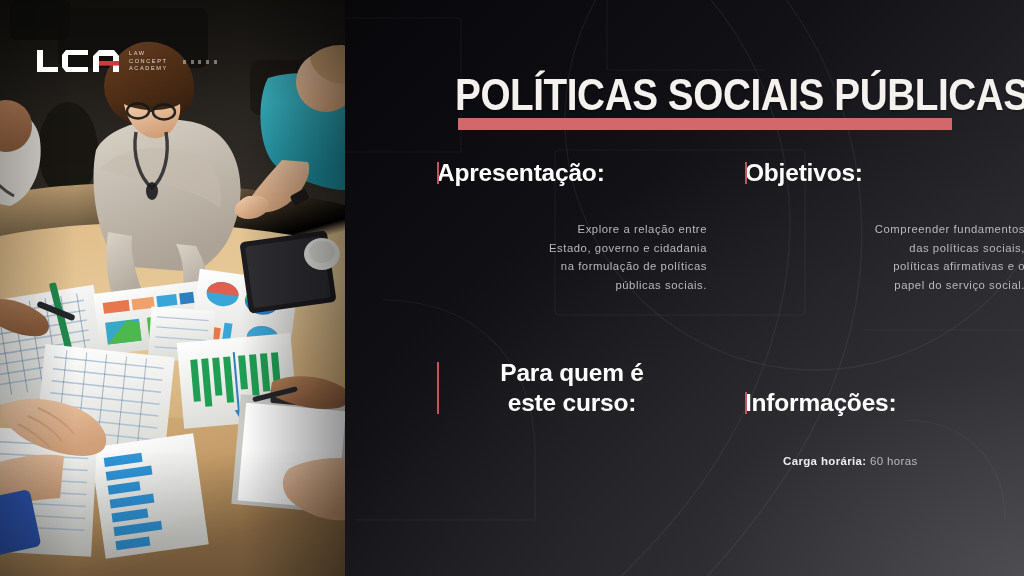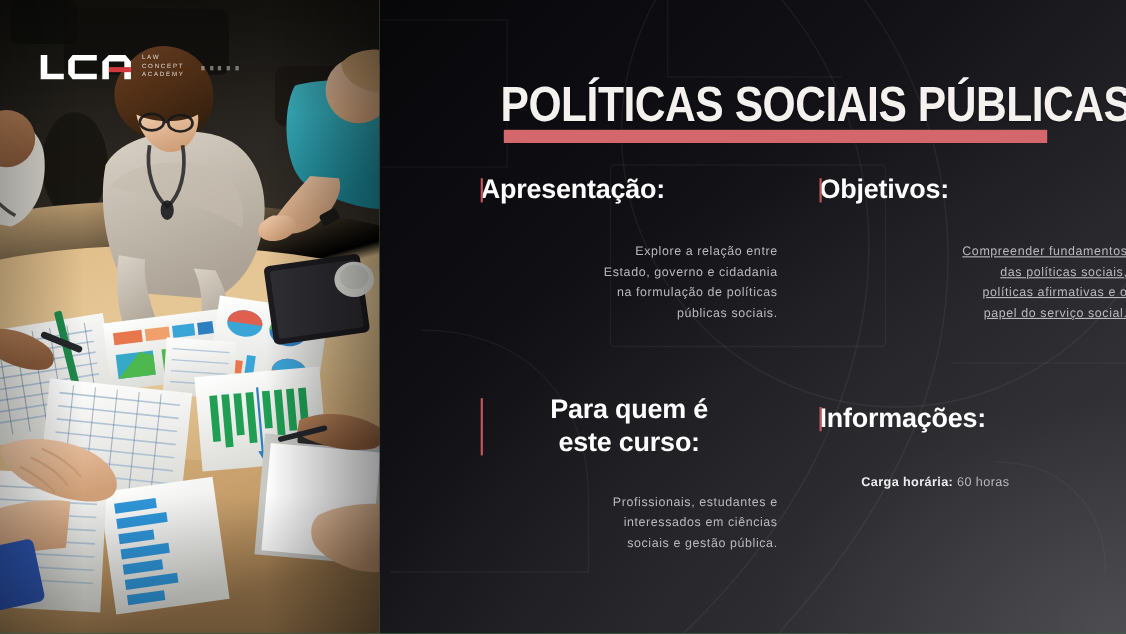--- a/index.html
+++ b/index.html
@@ -8,21 +8,21 @@
     background: #000;
   }
   * { box-sizing: border-box; }
 
   .slide {
     position: relative;
     width: 1024px;
     height: 576px;
     overflow: hidden;
     font-family: "Liberation Sans", sans-serif;
-    background: #86efac;
+    background: #bef264;
   }
 
   
   .photo-panel {
     position: absolute;
     left: 0; top: 0;
     width: 345px;
     height: 576px;
     overflow: hidden;
     background: #2a2522;
@@ -117,21 +117,21 @@
     transform-origin: left center;
     white-space: nowrap;
     text-shadow: 0 1px 2px rgba(0,0,0,0.35);
   }
 
   
   .col-left  { position: absolute; left: 92px;  width: 270px; z-index: 4; }
   .col-right { position: absolute; left: 400px; width: 280px; z-index: 4; }
   .row-top    { top: 158px; }
   .row-bottom { top: 358px; }
-  .row-bottom-right { top: 366px; }
+  .row-bottom-right { top: 388px; }
 
   .block-head {
     position: relative;
     margin: 0 0 0 0;
   }
   .block-head::before {
     content: "";
     position: absolute;
     left: 0;
     top: 4px;
@@ -490,34 +490,31 @@
       <p class="block-body pad-top-1" style="white-space:pre-line;">Explore a relação entre
 Estado, governo e cidadania
 na formulação de políticas
 públicas sociais.</p>
     </div>
 
     <div class="col-right row-top">
       <div class="block-head">
         <h2 class="head-text">Objetivos:</h2>
       </div>
-      <p class="block-body pad-top-1" style="white-space:pre-line;text-decoration:underline;">Compreender fundamentos
+      <p class="block-body pad-top-1" style="white-space:pre-line;">Compreender fundamentos
 das políticas sociais,
 políticas afirmativas e o
 papel do serviço social.</p>
     </div>
 
     <div class="col-left row-bottom">
       <div class="block-head">
         <h2 class="head-text" style="white-space:pre-line;text-align:center;">Para quem é
 este curso:</h2>
       </div>
-      <p class="block-body pad-top-2" style="white-space:pre-line;">Profissionais, estudantes e
-interessados em ciências
-sociais e gestão pública.</p>
     </div>
 
     <div class="col-right row-bottom-right">
       <div class="block-head">
         <h2 class="head-text">Informações:</h2>
       </div>
       <ul class="info-list" style="padding-top:34px;">
         <li>
           <b>Carga horária:</b>
           <span>60 horas</span>

